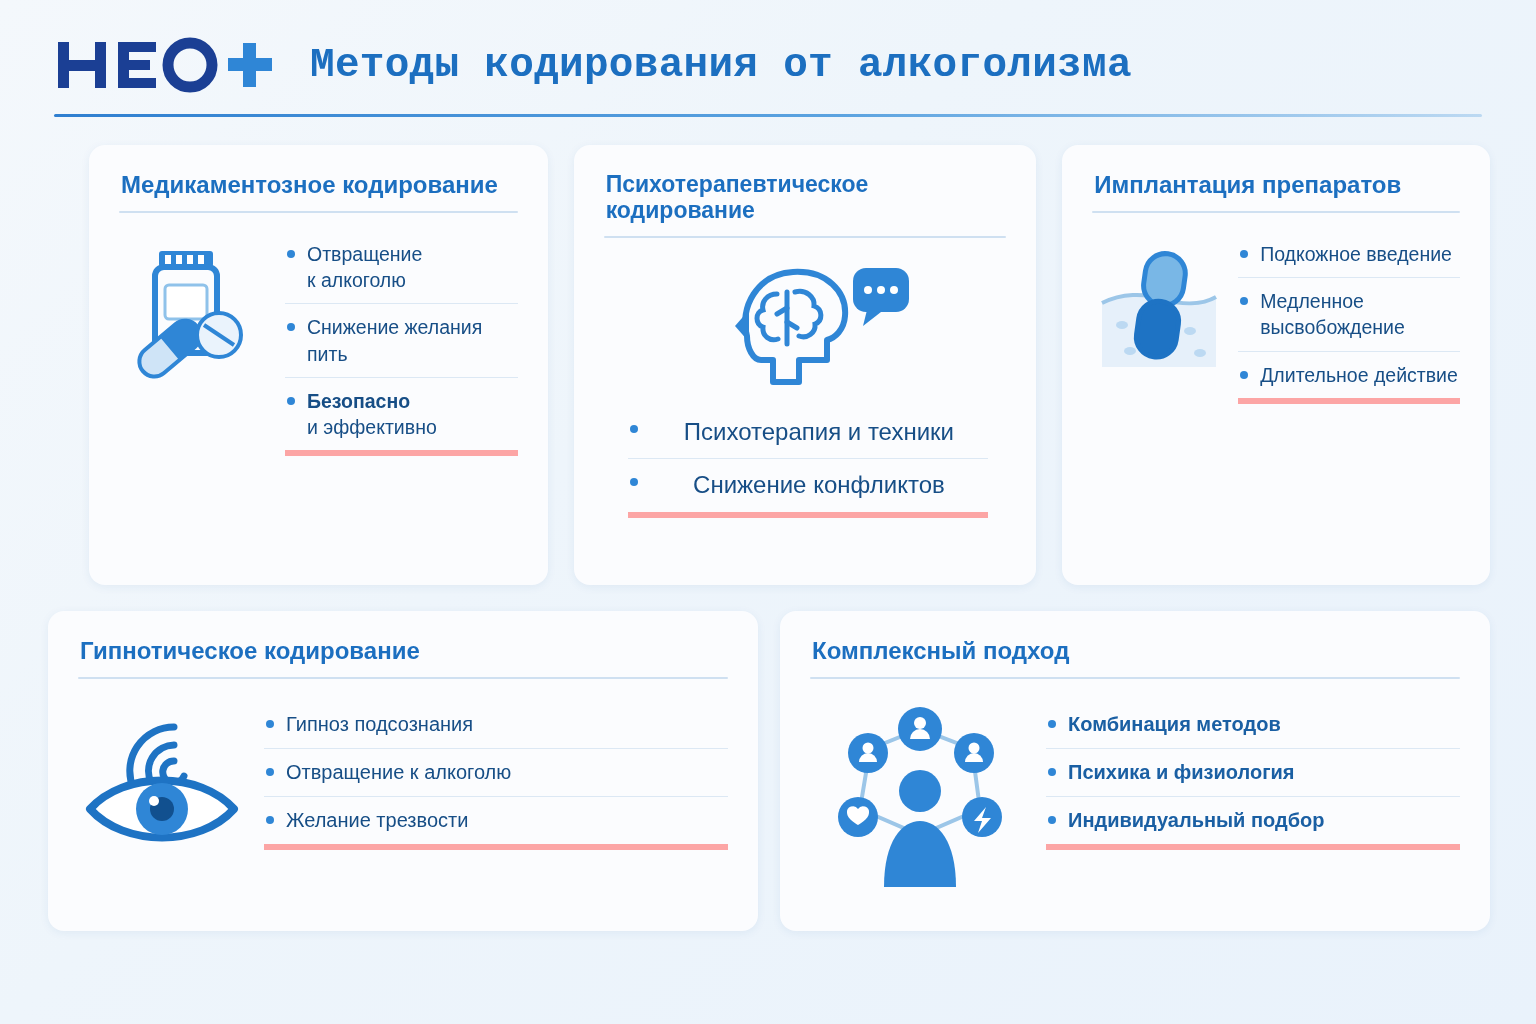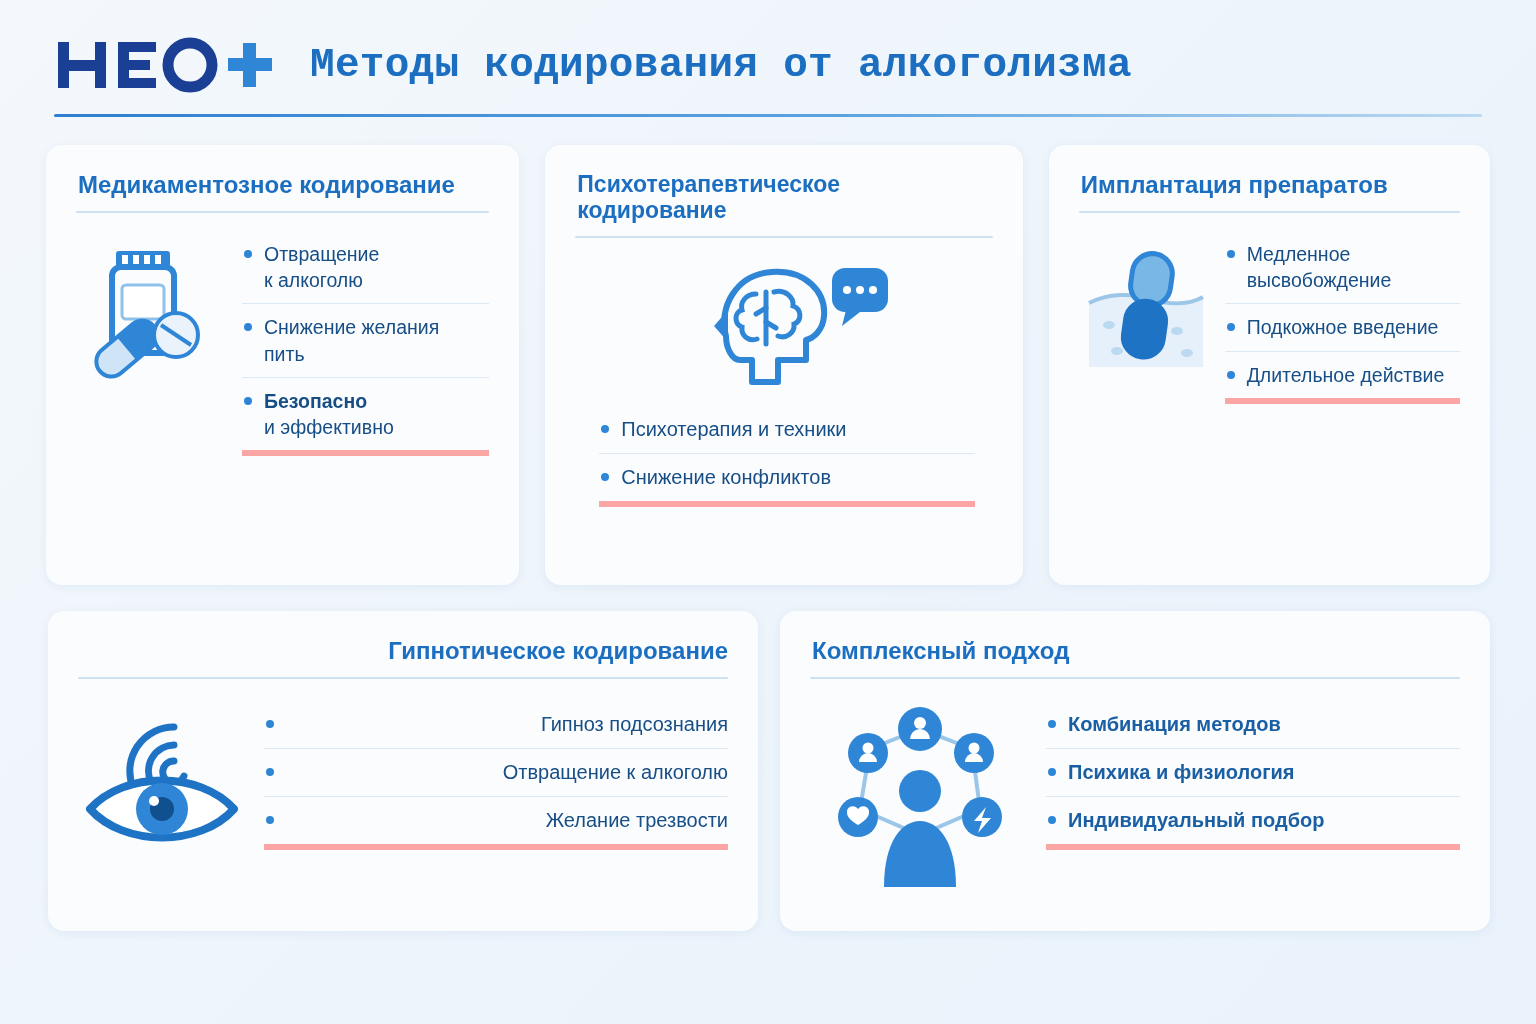--- a/index.html
+++ b/index.html
@@ -55,27 +55,27 @@
     margin-top: 28px;
   }
   .card {
     background: #fbfcfe;
     border-radius: 16px;
     box-shadow: 0 2px 10px rgba(30, 90, 160, 0.07);
     padding: 26px 30px 22px 30px;
     box-sizing: border-box;
     position: relative;
   }
-  .card.c1 { width: 474px; height: 440px; }
+  .card.c1 { width: 474px; height: 440px; margin-left: 43px; }
   .card.c2 { width: 478px; height: 440px; }
   .card.c3 { width: 442px; height: 440px; }
   .card.c4 { width: 716px; height: 320px; }
   .card.c5 { width: 716px; height: 320px; }
   .row.second { margin-top: 26px; margin-left: 0; gap: 22px; }
-  .row.second .c4 { margin-left: 2px; text-align: right; }
+  .row.second .c4 { margin-left: 2px; }
 
   .card-title {
     font-size: 24px;
     font-weight: bold;
     color: #1c6fc0;
     line-height: 1.15;
     padding-left: 2px;
   }
   .card-title.small { font-size: 23px; }
   .title-rule {
@@ -130,21 +130,21 @@
   
   .c2 .icon-center {
     display: flex;
     justify-content: center;
     margin-top: 10px;
   }
   .c2 .bullets-wide {
     margin-top: 18px;
     padding: 0 18px 0 24px;
   }
-  .c2 .bullet { font-size: 20px; }
+  .c2 .bullet { font-size: 24px; text-align: center; }
 
   .c4 .bullets, .c5 .bullets { padding-top: 10px; }
   .c4 .bullet, .c5 .bullet { font-size: 20px; }
   .c5 .bullet { font-weight: bold; color: #1a5fa3; }
   .c3 .bullet { font-size: 19.5px; }
 </style>
 </head>
 <body>
 
 <div class="page">
@@ -260,25 +260,25 @@
               <ellipse cx="108" cy="114" rx="6" ry="4"></ellipse>
             </g>
             <g transform="rotate(8 66 72)">
               <rect x="48" y="14" width="40" height="52" rx="20" fill="#79b7e6" stroke="#2f86d6" stroke-width="5"></rect>
               <rect x="48" y="62" width="40" height="56" rx="20" fill="#1e73c4" stroke="#1e73c4" stroke-width="5"></rect>
             </g>
           </svg>
         </div>
         <div class="bullets">
           <div class="bullet">
+            <span>Подкожное введение</span>
+          </div>
+          <div class="bullet">
             <span>Медленное</span>
             <span class="line2">высвобождение</span>
-          </div>
-          <div class="bullet">
-            <span>Подкожное введение</span>
           </div>
           <div class="bullet">
             <span>Длительное действие</span>
           </div>
         </div>
       </div>
     </div>
   </div>
 
   <div class="row second">

